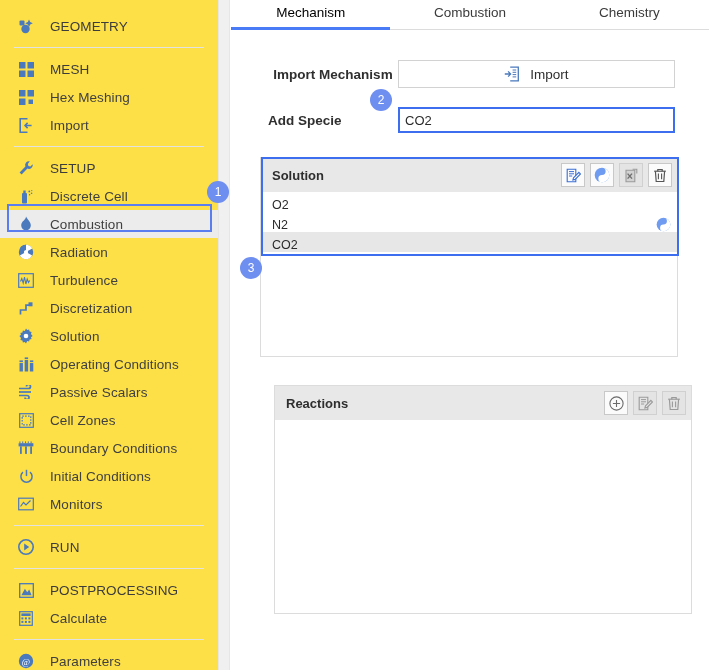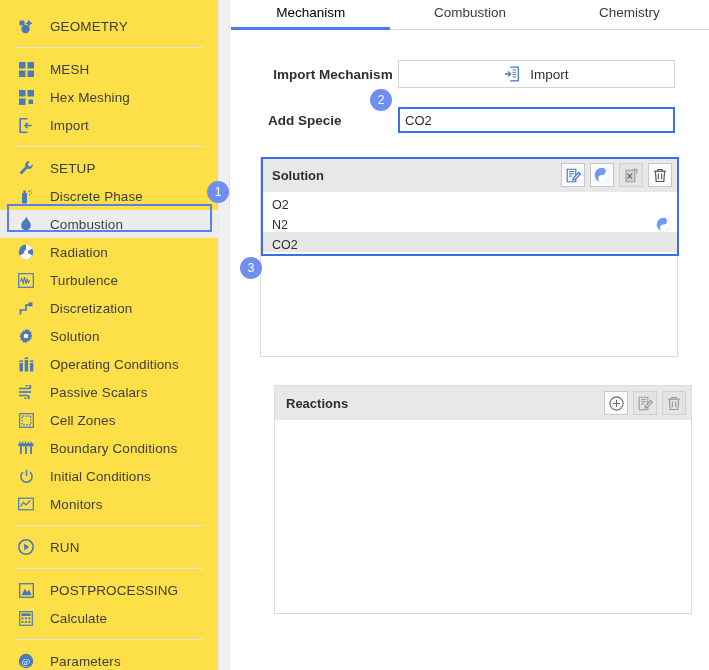--- a/index.html
+++ b/index.html
@@ -276,21 +276,21 @@
         <span class="ico">
           <svg width="15" height="15" viewBox="0 0 15 15">
               <rect x="3" y="4" width="5" height="10.5" rx="1" fill="#4a79bd"></rect>
               <rect x="4.3" y="1.5" width="2.4" height="2.5" fill="#4a79bd"></rect>
               <circle cx="10.3" cy="2.4" r="0.9" fill="#4a79bd"></circle>
               <circle cx="12.6" cy="4.2" r="0.8" fill="#4a79bd"></circle>
               <circle cx="10.6" cy="5.8" r="0.7" fill="#4a79bd"></circle>
               <circle cx="12.8" cy="1.6" r="0.6" fill="#4a79bd"></circle>
             </svg>
         </span>
-        <span class="lbl">Discrete Phase</span>
+        <span class="lbl">Discrete Cell</span>
       </div>
       <div class="nav-item selected">
         <span class="ico">
           <svg width="14" height="16" viewBox="0 0 14 16">
               <path d="M7 0.6C7 4 2.2 5.2 2.2 9.6a4.8 4.8 0 0 0 9.6 0C11.8 6.4 9.4 4.6 7 0.6z" fill="#4a79bd"></path>
             </svg>
         </span>
         <span class="lbl">Combustion</span>
       </div>
       <div class="nav-item">

